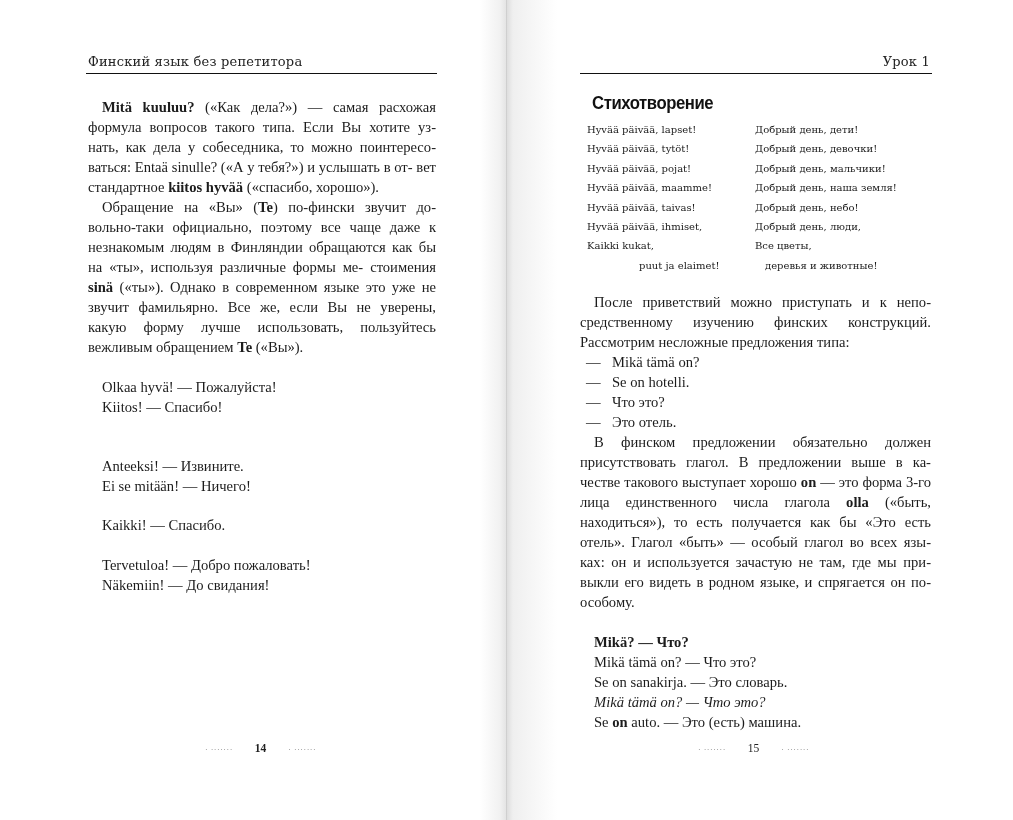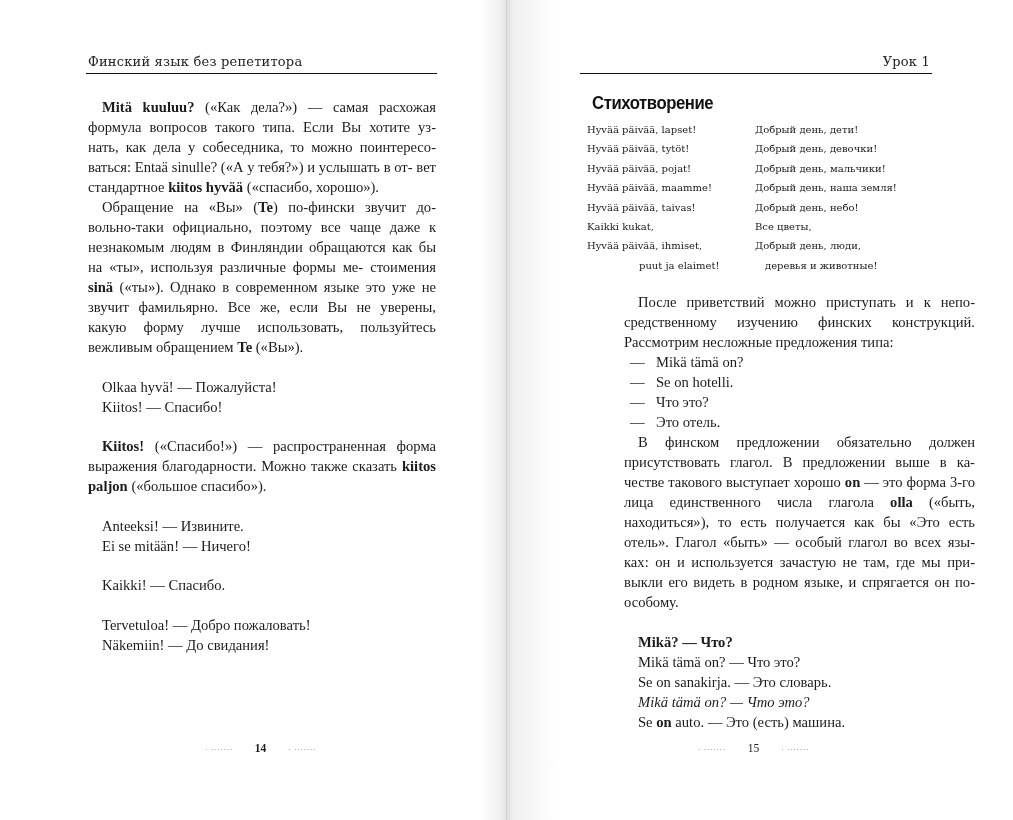--- a/index.html
+++ b/index.html
@@ -80,25 +80,20 @@
         <span>языке это уже не звучит фамильярно. Все же, если</span>
         <span>Вы не уверены, какую форму лучше использовать,</span>
         <span>пользуйтесь вежливым обращением </span><span class="bold">Te</span><span> («Вы»).</span>
       </p>
       <div class="gap"></div>
       <div>
         <div class="dlg">Olkaa hyvä!  — Пожалуйста!</div>
         <div class="dlg">Kiitos!  — Спасибо!</div>
       </div>
       <div class="gap"></div>
-      <p class="indent">
-        <span class="bold">Kiitos!</span><span> («Спасибо!») — распространенная форма</span>
-        <span>выражения благодарности. Можно также сказать</span>
-        <span class="bold">kiitos paljon</span><span> («большое спасибо»).</span>
-      </p>
       <div class="gap"></div>
       <div>
         <div class="dlg">Anteeksi!  — Извините.</div>
         <div class="dlg">Ei se mitään!  — Ничего!</div>
       </div>
       <div class="gap"></div>
       <div>
         <div class="dlg">Kaikki!  — Спасибо.</div>
       </div>
       <div class="gap"></div>
@@ -136,34 +131,34 @@
       </div>
     <div class="poem-row">
         <span class="poem-fi">Hyvää päivää, maamme!</span>
         <span class="poem-ru">Добрый день, наша земля!</span>
       </div>
     <div class="poem-row">
         <span class="poem-fi">Hyvää päivää, taivas!</span>
         <span class="poem-ru">Добрый день, небо!</span>
       </div>
     <div class="poem-row">
+        <span class="poem-fi">Hyvää päivää, ihmiset,</span>
+        <span class="poem-ru">Добрый день, люди,</span>
+      </div>
+    <div class="poem-row">
         <span class="poem-fi">Kaikki kukat,</span>
         <span class="poem-ru">Все цветы,</span>
-      </div>
-    <div class="poem-row">
-        <span class="poem-fi">Hyvää päivää, ihmiset,</span>
-        <span class="poem-ru">Добрый день, люди,</span>
       </div>
     <div class="poem-row last">
         <span class="poem-fi">puut ja elaimet!</span>
         <span class="poem-ru">деревья и животные!</span>
       </div>
   </div>
 
-  <div class="body-text" style="left:580px; top:292px; width:351px;margin-left:44px;">
+  <div class="body-text" style="left:580px; top:292px; width:351px;">
     <p class="indent">
       <span>После приветствий можно приступать и к непо-</span>
       <span>средственному изучению финских конструкций.</span>
       <span>Рассмотрим несложные предложения типа:</span>
     </p>
     <div>
       <div class="list-line">
           <span class="dash">—</span>
           <span>Mikä tämä on?</span>
         </div>

